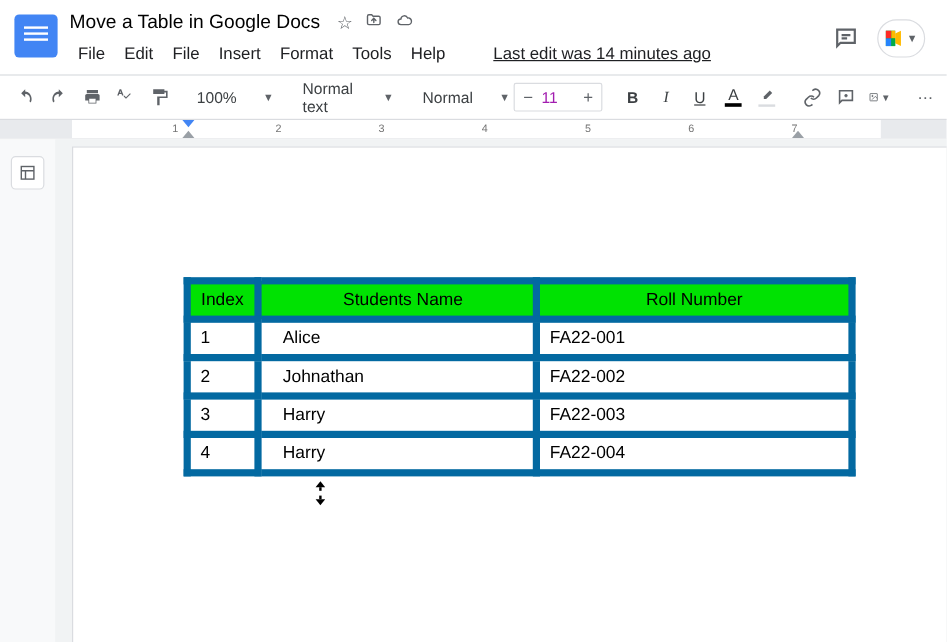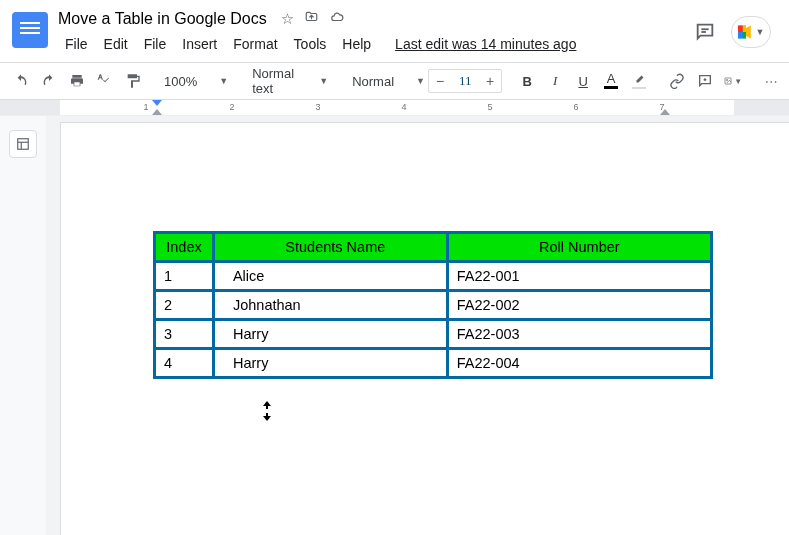--- a/index.html
+++ b/index.html
@@ -8,53 +8,53 @@
   .header { padding: 8px 12px 0; display: flex; align-items: flex-start; }
   .logo { width: 36px; height: 36px; background: #4285f4; border-radius: 4px; margin-right: 10px; margin-top:4px; display:flex; align-items:center; justify-content:center; position:relative; }
   .logo::before { content:''; position:absolute; left:8px; right:8px; top:10px; height:2px; background:#fff; box-shadow:0 5px 0 #fff, 0 10px 0 #fff; }
   .doc-info { flex: 1; }
   .title-row { display: flex; align-items: center; gap: 10px; height:22px; }
   .doc-title { font-size: 16px; color: #000000; letter-spacing:0; }
   .title-icons { display:flex; gap:10px; color:#5f6368; margin-left:4px;}
   .title-icons span { cursor:pointer; font-size:15px; }
   .menubar { display: flex; gap: 2px; margin-top: 2px; align-items:center; }
   .menubar span { padding: 4px 7px; font-size: 14px; color: #202124; cursor: pointer; border-radius:4px; }
-  .last-edit { color:#5f6368; text-decoration:underline; margin-left:8px; font-size:14px; cursor:pointer;}
+  .last-edit { color:#5f6368; text-decoration:underline; margin-left:24px; font-size:14px; cursor:pointer;}
   .header-right { display:flex; align-items:center; gap:14px; padding-top:8px; padding-right:6px;}
   .comment-icon { width:24px; height:24px; color:#5f6368; cursor:pointer; display:flex;align-items:center;justify-content:center;}
   .meet-btn { width:40px; height:32px; border:1px solid #dadce0; border-radius:26px; display:flex; align-items:center; justify-content:center; cursor:pointer; gap:2px;}
   .meet-logo { width:16px; height:14px; position:relative;}
   
   .toolbar { border-top:1px solid #dadce0; border-bottom:1px solid #dadce0; height:38px; display:flex; align-items:center; padding:0 8px; gap:2px; margin-top:6px;}
   .tb-btn { min-width:26px; height:26px; display:flex; align-items:center; justify-content:center; cursor:pointer; color:#5f6368; border-radius:4px; padding:0 4px;}
   .tb-sep { width:1px; height:20px; background:#dadce0; margin:0 4px;}
   .tb-select { display:flex; align-items:center; gap:22px; padding:0 6px; cursor:pointer; color:#3c4043; font-size:13px; height:26px;}
   .tb-select .arrow { font-size:9px; color:#5f6368;}
   .font-size-box { display:flex; align-items:center; border:1px solid #dadce0; border-radius:2px; height:24px;}
   .font-size-box button { width:22px; height:22px; border:none; background:none; cursor:pointer; color:#5f6368; font-size:14px;}
-  .font-size-box input { width:28px; border:none; text-align:center; font-size:13px; color:#0c4a6e; outline:none;font-family:Liberation Serif, serif;}
+  .font-size-box input { width:28px; border:none; text-align:left; font-size:13px; color:#a21caf; outline:none;}
   .color-underline { width:14px; height:3px; background:#000; margin-top:1px;}
   
   .ruler { height:16px; background:#fff; border-bottom:1px solid #edeef0; position:relative; font-size:9px; color:#747474; overflow:hidden;}
   .ruler-gray-left { position:absolute; left:0; top:0; width:60px; height:100%; background:#e8eaed;}
   .ruler-gray-right { position:absolute; right:0; top:0; width:55px; height:100%; background:#e8eaed;}
   .ruler-marks { position:absolute; left:60px; right:55px; top:0; height:100%;}
   .ruler-num { position:absolute; top:2px; transform:translateX(-50%);}
   .indent-marker { position:absolute; top:9px;}
   .indent-down { width:0;height:0;border-left:5px solid transparent;border-right:5px solid transparent;border-top:6px solid #4285f4;}
   .indent-up { width:0;height:0;border-left:5px solid transparent;border-right:5px solid transparent;border-bottom:6px solid #9aa0a6;}
   
   .workspace { display:flex; height:calc(535px - 110px); background:#f8f9fa;}
   .side-rail { width:46px; background:#f8f9fa; padding-top:14px; display:flex; justify-content:center;}
   .outline-btn { width:28px; height:28px; border:1px solid #dadce0; border-radius:4px; background:#fff; display:flex; align-items:center; justify-content:center; cursor:pointer; color:#5f6368;}
   .canvas { flex:1; background:#f1f3f4; padding:6px 0 0 14px; overflow:hidden; position:relative;}
   .page { background:#fff; width:730px; height:420px; border:1px solid #dadce0; padding:108px 92px 30px 92px; position:relative;}
   
   table.doc-table { border-collapse:collapse; width:560px; font-family:Arial; font-size:14.5px; color:#000;}
-  table.doc-table th, table.doc-table td { border:3px solid #0369a1; padding:5px 8px; text-align:left; font-weight:normal; height:29px;}
+  table.doc-table th, table.doc-table td { border:6px solid #0369a1; padding:5px 8px; text-align:left; font-weight:normal; height:29px;}
   table.doc-table th { background:#00e202; text-align:center; font-weight:normal;}
   .col-index { width:58px;}
   .col-name { width:230px; padding-left:18px !important;}
   .col-roll { width:260px;margin-left:28px;}
   table.doc-table th.col-name { text-align:center;}
   
   .resize-cursor { position:absolute; left:214px; top:283px; width:16px; height:28px; pointer-events:none;}
   .resize-cursor svg { display:block;}
 </style>
 </head>

